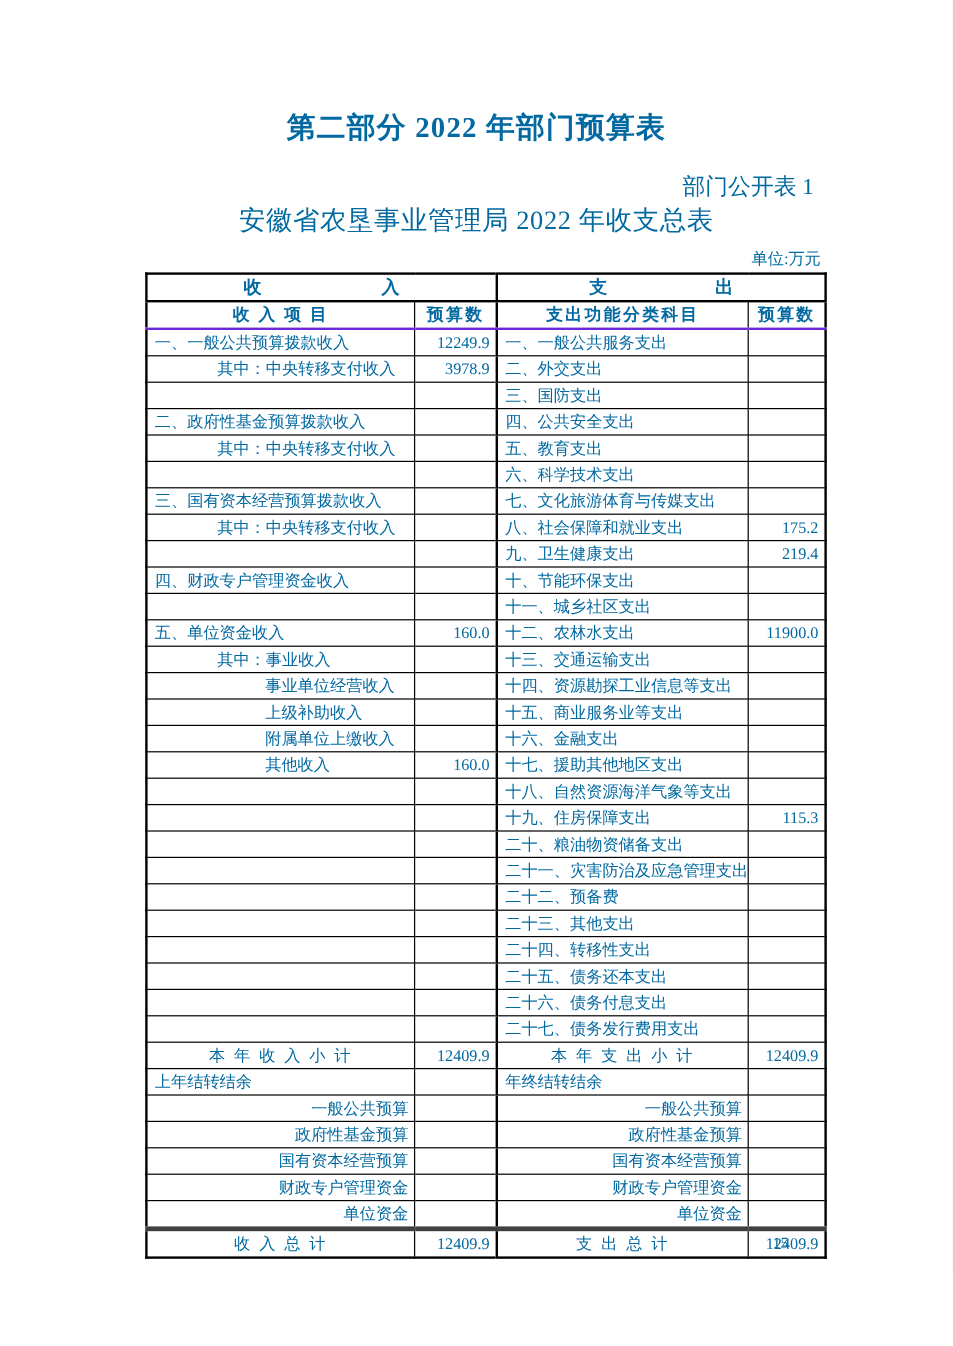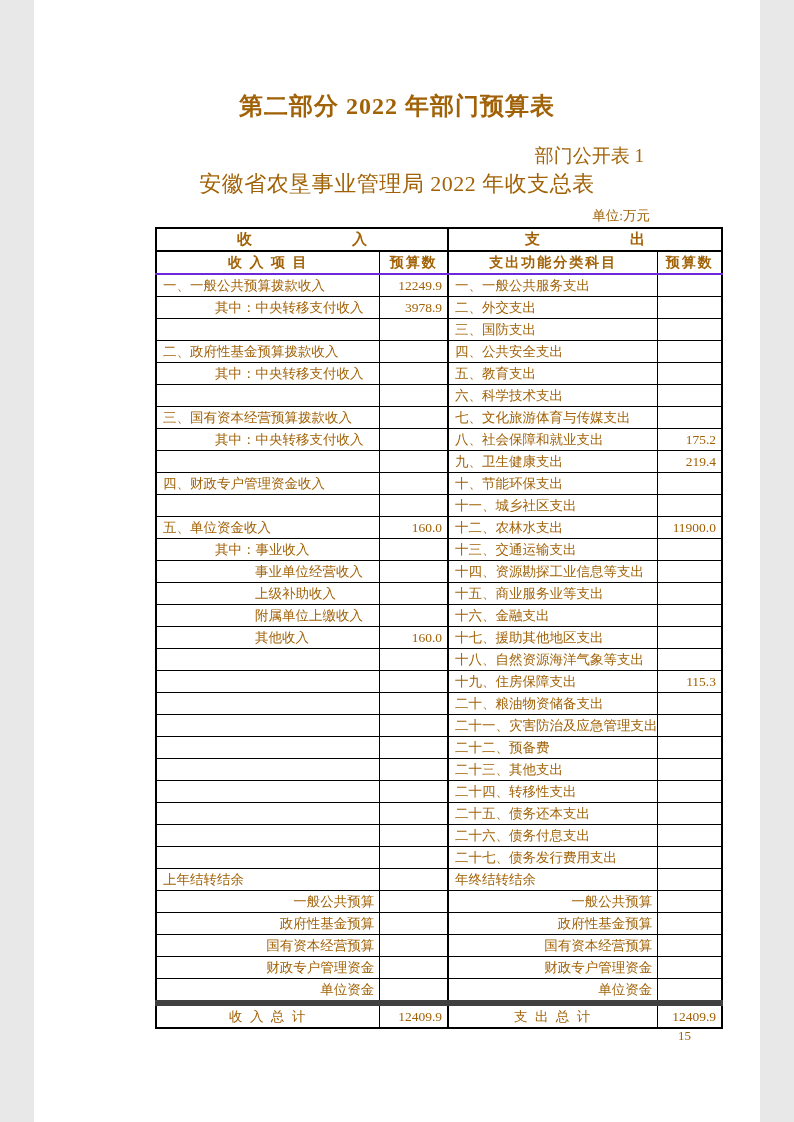--- a/index.html
+++ b/index.html
@@ -1,18 +1,18 @@
 <!DOCTYPE html>
 <html><head>
 <meta charset="utf-8">
 <style>
   html,body { margin:0; padding:0; background:#e8e8e8; }
   .page {
-    position:relative; width:726px; height:1122px; margin:0 auto;
-    background:#ffffff; color:#a16207;
+    position:relative; width:794px; height:1122px; margin:0 auto;
+    background:#ffffff; color:#0369a1;
     font-family:"Liberation Serif","DejaVu Serif",serif;
     overflow:hidden;
   }
   .main-title {
     position:absolute; top:90px; left:0; width:100%;
     text-align:center; font-size:24px; font-weight:bold; margin:0;
     letter-spacing:1px;
   }
   .table-tag {
     position:absolute; top:143px; right:116px;
@@ -50,21 +50,21 @@
   .group-cell-inner { display:flex; justify-content:center; align-items:center; }
   .group-cell-inner.rev { gap:100px; }
   .group-cell-inner.exp { gap:90px; }
   td.item { text-align:left; }
   td.ind0 { padding-left:6px; }
   td.ind1 { padding-left:58px; }
   td.ind2 { padding-left:98px; }
   td.ind3 { padding-left:31px;text-align:right; }
   td.sum  { text-align:center; letter-spacing:2px; padding-left:5px; }
   td.val  { text-align:right; padding-right:5px; }
-  tr.total-row td { border-top:6px solid #404040; }
+  tr.total-row td { border-top:4px solid #404040; }
   .page-number {
     position:absolute; left:644px; top:1028px; font-size:13px;
   }
 </style>
 </head>
 <body>
 
 <div class="page">
 
   <h1 class="main-title">第二部分 2022 年部门预算表</h1>
@@ -261,20 +261,26 @@
           <td class="divider-left item ind0">二十六、债务付息支出</td>
           <td class="val"></td>
         </tr>
         <tr>
           <td class="item ind0"></td>
           <td class="val"></td>
           <td class="divider-left item ind0">二十七、债务发行费用支出</td>
           <td class="val"></td>
         </tr>
         <tr>
+          <td class="item sum">本 年 收 入 小 计</td>
+          <td class="val">12409.9</td>
+          <td class="divider-left item sum">本 年 支 出 小 计</td>
+          <td class="val">12409.9</td>
+        </tr>
+        <tr>
           <td class="item ind0">上年结转结余</td>
           <td class="val"></td>
           <td class="divider-left item ind0">年终结转结余</td>
           <td class="val"></td>
         </tr>
         <tr>
           <td class="item ind3">一般公共预算</td>
           <td class="val"></td>
           <td class="divider-left item ind3">一般公共预算</td>
           <td class="val"></td>

